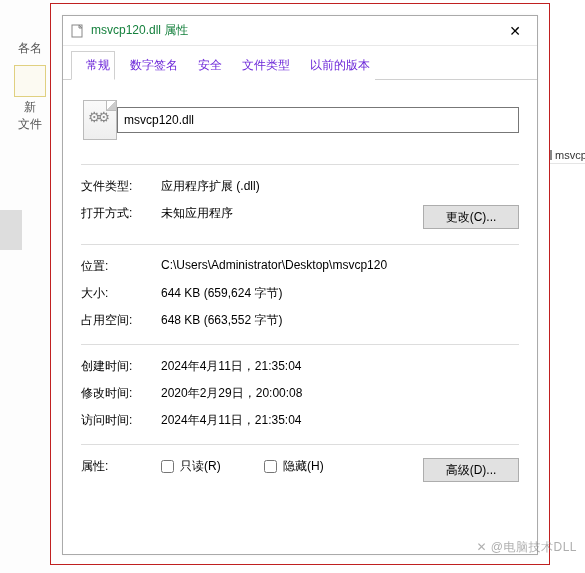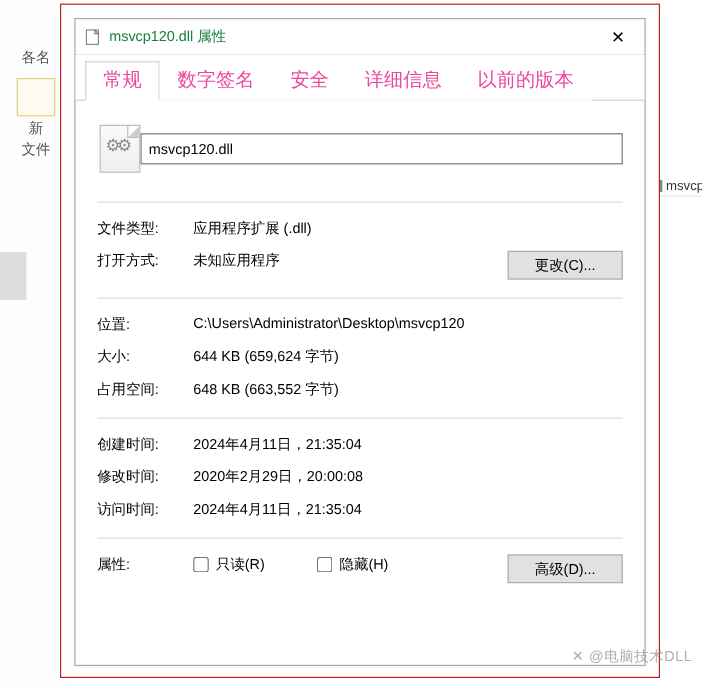--- a/index.html
+++ b/index.html
@@ -60,23 +60,23 @@
     width: 44px; height: 30px; background: transparent; border: none;
     font-size: 14px; color: #000; font-family: Arial, sans-serif;
     cursor: default;
   }
   .tabrow {
     display: flex; padding: 4px 8px 0 8px;
     border-bottom: 1px solid #d0d0d0;
     background: #fff;
   }
   .tab {
-    padding: 5px 14px 5px 14px;
-    font-size: 16px;
-    color: #ec4899;
+    padding: 5px 4px 5px 14px;
+    font-size: 12px;
+    color: #6d28d9;
     background: #fff;
     border: 1px solid transparent;
     position: relative;
     top: 1px;
   }
   .tab.active {
     border: 1px solid #d0d0d0;
     border-bottom: 1px solid #fff;
     background: #fff;
   }
@@ -163,21 +163,21 @@
         </svg>
     </span>
     <span class="title-text">msvcp120.dll 属性</span>
     <button class="close-btn">✕</button>
   </div>
 
   <div class="tabrow">
     <div class="tab active">常规</div>
     <div class="tab">数字签名</div>
     <div class="tab">安全</div>
-    <div class="tab">详细信息</div>
+    <div class="tab">文件类型</div>
     <div class="tab">以前的版本</div>
   </div>
 
   <div class="content">
 
     <div class="row big-icon-row">
       <div class="big-icon">
         <div class="gears">⚙⚙</div>
         <div class="fold"></div>
       </div>

